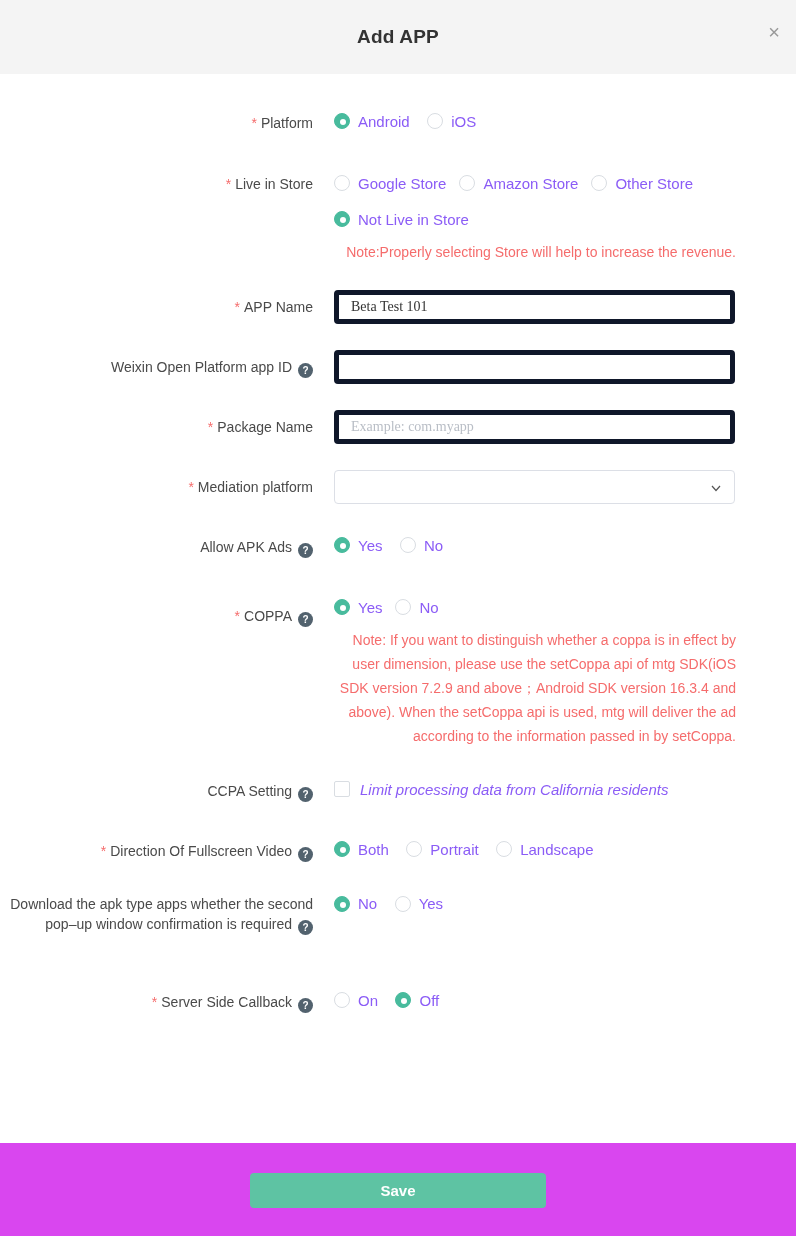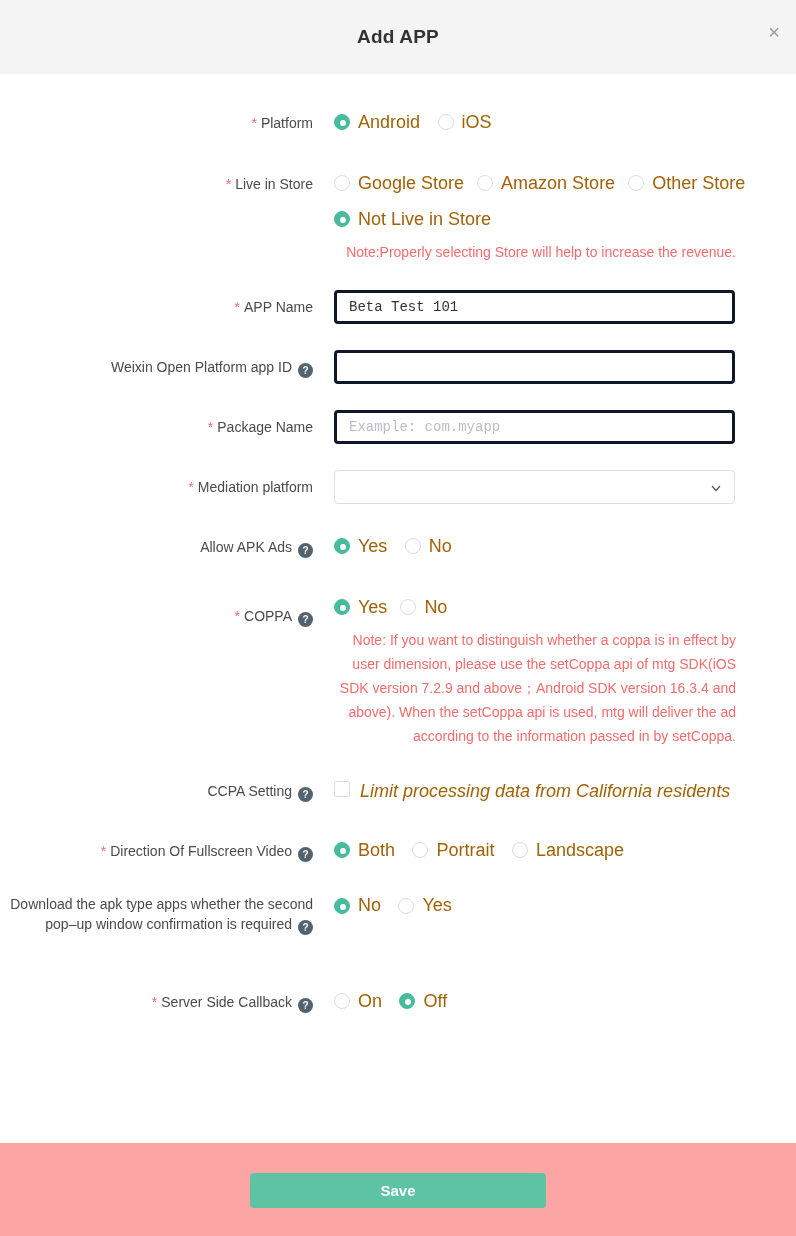--- a/index.html
+++ b/index.html
@@ -32,46 +32,46 @@
           font-weight:700; }
 
   
   .radio-item { display:inline-flex; align-items:center; margin-right:13px; cursor:pointer; }
   .radio-item:last-child { margin-right:0; }
   .rdot { width:16px; height:16px; border-radius:50%; border:1px solid #d9dde2;
           background:#fff; margin-right:8px; position:relative; flex:0 0 auto; }
   .rdot.checked { border-color:#48bb9d; background:#48bb9d; }
   .rdot.checked::after { content:""; position:absolute; left:5px; top:5px; width:6px;
           height:6px; border-radius:50%; background:#fff; }
-  .rtext { font-size:18px; color:#a16207; }
+  .rtext { font-size:15px; color:#8b5cf6; }
 
   
   .checkbox-item { display:inline-flex; align-items:flex-start; cursor:pointer;font-style:italic; }
   .cbox { width:16px; height:16px; border:1px solid #d9dde2; border-radius:2px;
           background:#fff; margin-right:10px; flex:0 0 auto; }
 
   
-  .text-input { width:401px; height:34px; border:3px solid #0f172a; border-radius:4px;
+  .text-input { width:401px; height:34px; border:5px solid #0f172a; border-radius:4px;
           padding:0 12px; font-size:14px; color:#333; outline:none;
-          font-family:Liberation Mono, monospace; background:#fff; }
+          font-family:Liberation Serif, serif; background:#fff; }
   .text-input::placeholder { color:#b9bec6; }
 
   .select { position:relative; width:401px; height:34px; border:1px solid #dcdfe6;
           border-radius:4px; background:#fff; cursor:pointer; }
   .select .chev { position:absolute; right:12px; top:11px; }
 
   
   .note { width:402px; font-size:14px; line-height:24px; color:#f56c6c; margin-top:4px;text-align:right; }
 
   .sub { margin-top:2px; }
 
   .row-server { margin-top:50px; }
 
   
-  .dlg-footer { flex:0 0 auto; height:93px; background:#fca5a5; text-align:center; }
+  .dlg-footer { flex:0 0 auto; height:93px; background:#d946ef; text-align:center; }
   .save-btn { margin-top:30px; width:296px; height:35px; background:#5ec3a3; color:#fff;
           border:none; border-radius:4px; font-size:15px; font-weight:700; cursor:pointer;
           font-family:"Liberation Sans","DejaVu Sans",sans-serif; }
 </style>
 </head>
 <body>
 
 <div class="dialog">
 
   <div class="dlg-header">

